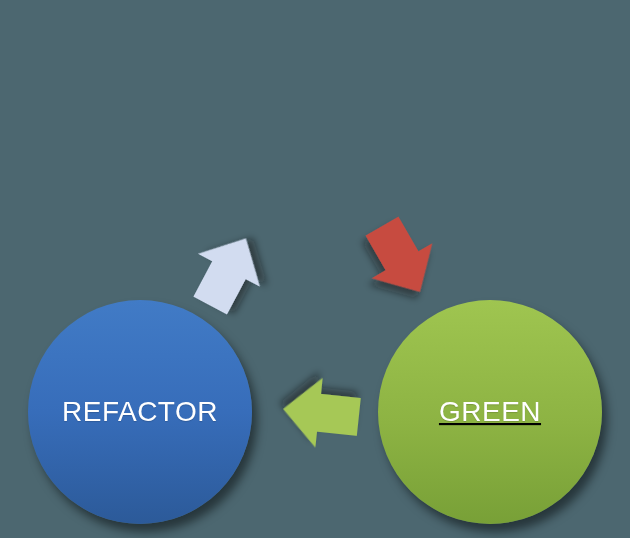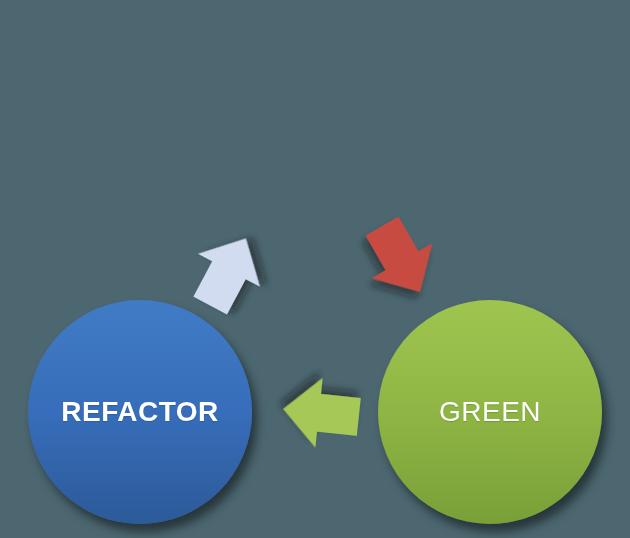--- a/index.html
+++ b/index.html
@@ -29,25 +29,25 @@
     text-shadow: 0 1px 1px rgba(0,0,0,0.15);
     user-select: none;
   }
   .node-red {
     left: 208px; top: 4px;
     background: linear-gradient(180deg, #ca403c 0%, #b53430 50%, #9e2b29 100%);
   }
   .node-green {
     left: 378px; top: 300px;
     background: linear-gradient(180deg, #9fc550 0%, #8db343 55%, #78a037 100%);
+    text-decoration: underline;
   }
   .node-refactor {
     left: 28px; top: 300px;
     background: linear-gradient(180deg, #417bc6 0%, #376dba 50%, #2c5a99 100%);
-    font-weight: bold;
   }
   .arrow-layer {
     position: absolute;
     left: 0; top: 0;
     width: 630px; height: 538px;
   }
 </style>
 </head>
 <body>
 

